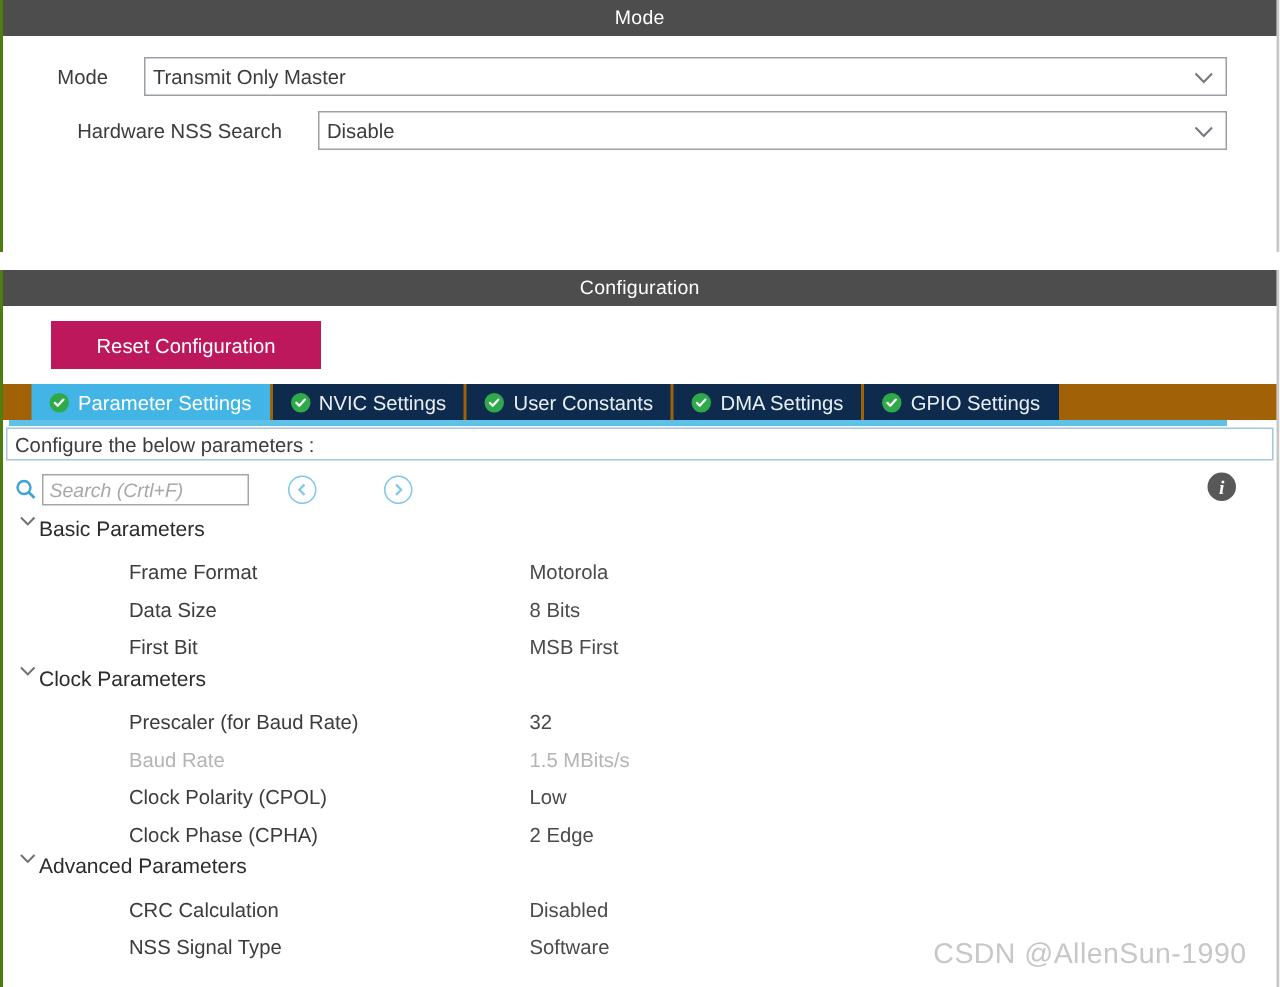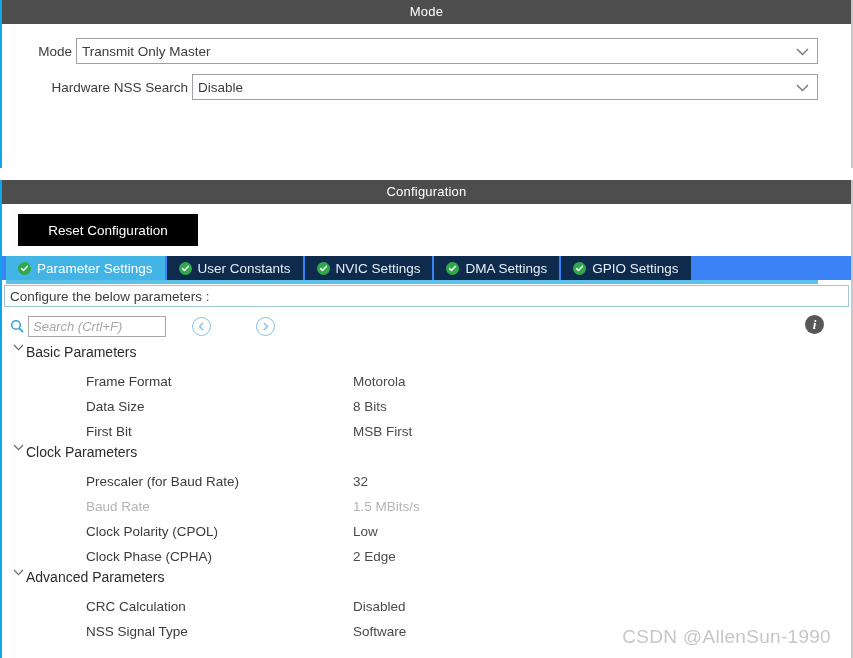--- a/index.html
+++ b/index.html
@@ -13,21 +13,21 @@
     font-family: "Liberation Sans", sans-serif;
     font-size: 13px;
     color: #3c3c3c;
     overflow: hidden;
     position: relative;
   }
 
   
   .panel {
     background: #ffffff;
-    border-left: 2px solid #0ea5e9;
+    border-left: 2px solid #4d7c0f;
     border-right: 2px solid #c8c8c8;
     box-sizing: border-box;
   }
   .panel-header {
     height: 24px;
     line-height: 24px;
     background: #4d4d4d;
     color: #ffffff;
     text-align: center;
     font-size: 13px;
@@ -61,20 +61,21 @@
     border: 1px solid #9aa0a6;
     background: #ffffff;
     display: flex;
     align-items: center;
     justify-content: space-between;
     box-sizing: border-box;
     padding: 0 8px 0 5px;
     font-size: 13.5px;
     color: #3c3c3c;
     cursor: pointer;
+    margin-left: 20px;
   }
   .combo .chev {
     color: #73797f;
     font-size: 13px;
     line-height: 1;
   }
   .row-mode .field-label { width: 70px; }
   .row-nss  .field-label { width: 186px; }
 
   
@@ -89,35 +90,36 @@
   }
   .config-body {
     padding: 0;
   }
   .reset-wrap {
     padding: 10px 0 10px 16px;
   }
   .reset-btn {
     width: 180px;
     height: 32px;
-    background: #000000;
+    background: #be185d;
     color: #ffffff;
     border: none;
     font-family: "Liberation Sans", sans-serif;
     font-size: 13.5px;
     cursor: default;
+    margin-left: 16px;
   }
 
   
   .tabbar {
     display: flex;
     align-items: flex-end;
     height: 24px;
-    padding-left: 4px;
-    background: #3b82f6;
+    padding-left: 19px;
+    background: #a16207;
   }
   .tab {
     height: 24px;
     display: flex;
     align-items: center;
     gap: 6px;
     padding: 0 12px;
     background: #0e2b4d;
     color: #e8eef5;
     font-size: 13.5px;
@@ -336,29 +338,29 @@
             </svg>
           </span>
           <span>Parameter Settings</span>
         </div>
         <div class="tab">
           <span class="check-icon">
             <svg width="9" height="9" viewBox="0 0 9 9">
               <path d="M1.6 4.6 L3.5 6.5 L7.3 2.4" fill="none" stroke="#ffffff" stroke-width="1.5" stroke-linecap="round" stroke-linejoin="round"></path>
             </svg>
           </span>
-          <span>User Constants</span>
+          <span>NVIC Settings</span>
         </div>
         <div class="tab">
           <span class="check-icon">
             <svg width="9" height="9" viewBox="0 0 9 9">
               <path d="M1.6 4.6 L3.5 6.5 L7.3 2.4" fill="none" stroke="#ffffff" stroke-width="1.5" stroke-linecap="round" stroke-linejoin="round"></path>
             </svg>
           </span>
-          <span>NVIC Settings</span>
+          <span>User Constants</span>
         </div>
         <div class="tab">
           <span class="check-icon">
             <svg width="9" height="9" viewBox="0 0 9 9">
               <path d="M1.6 4.6 L3.5 6.5 L7.3 2.4" fill="none" stroke="#ffffff" stroke-width="1.5" stroke-linecap="round" stroke-linejoin="round"></path>
             </svg>
           </span>
           <span>DMA Settings</span>
         </div>
         <div class="tab">

